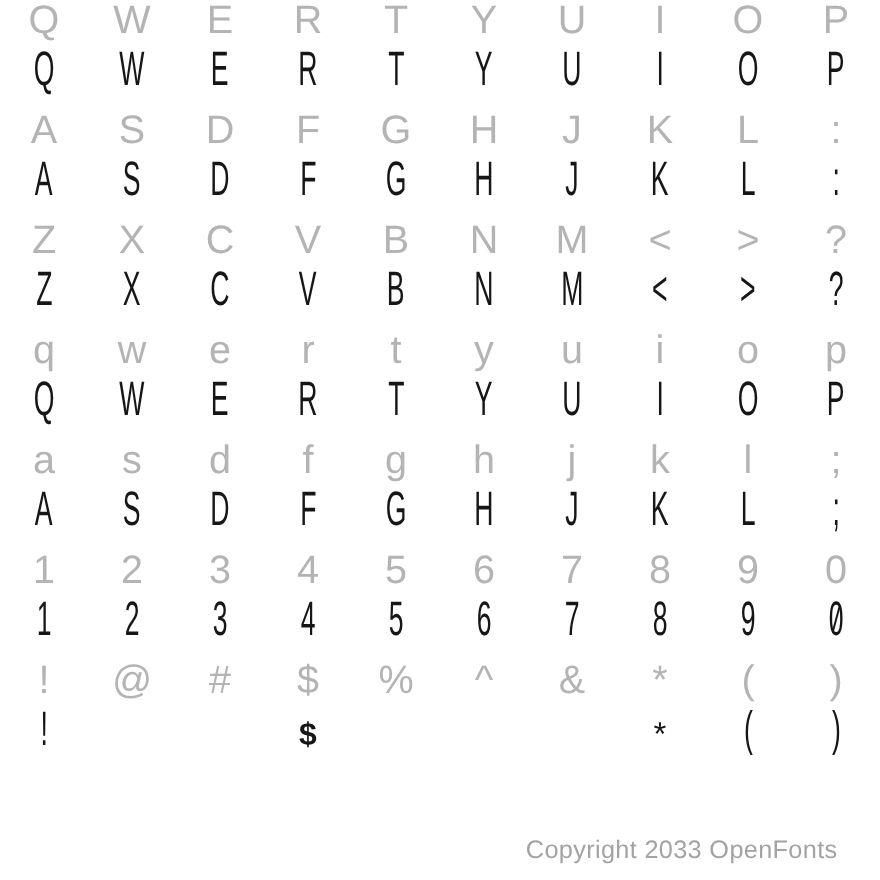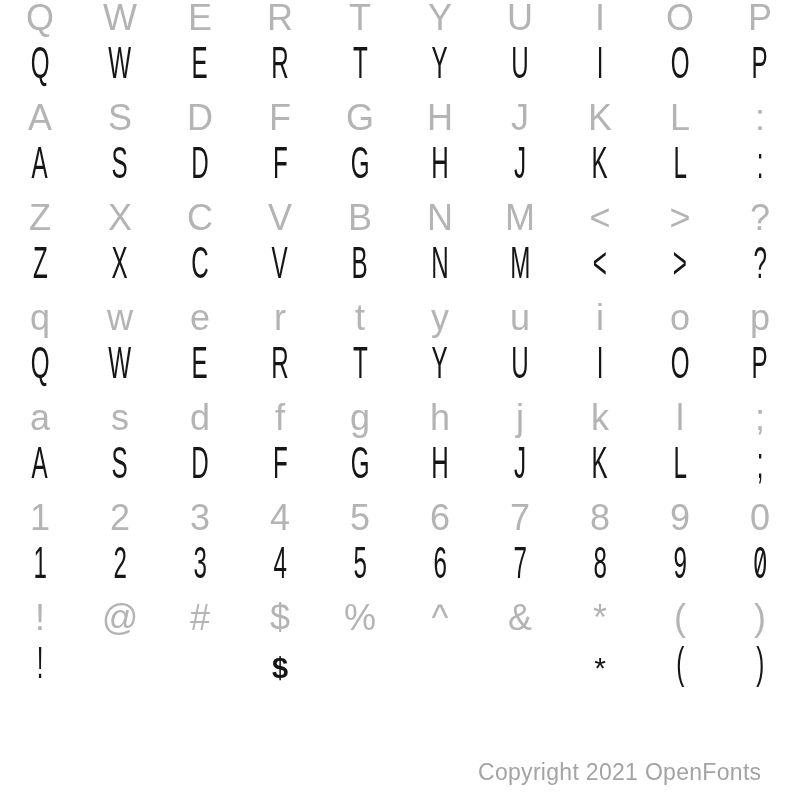--- a/index.html
+++ b/index.html
@@ -92,14 +92,14 @@
       <div class="row specimen" style="top: 238px;"><span class="cell"><span class="glyph">Z</span></span><span class="cell"><span class="glyph">X</span></span><span class="cell"><span class="glyph">C</span></span><span class="cell"><span class="glyph">V</span></span><span class="cell"><span class="glyph">B</span></span><span class="cell"><span class="glyph">N</span></span><span class="cell"><span class="glyph">M</span></span><span class="cell"><span class="glyph">&lt;</span></span><span class="cell"><span class="glyph">&gt;</span></span><span class="cell"><span class="glyph">?</span></span></div>
       <div class="row reference" style="top: 298px;"><span class="cell"><span class="glyph">q</span></span><span class="cell"><span class="glyph">w</span></span><span class="cell"><span class="glyph">e</span></span><span class="cell"><span class="glyph">r</span></span><span class="cell"><span class="glyph">t</span></span><span class="cell"><span class="glyph">y</span></span><span class="cell"><span class="glyph">u</span></span><span class="cell"><span class="glyph">i</span></span><span class="cell"><span class="glyph">o</span></span><span class="cell"><span class="glyph">p</span></span></div>
       <div class="row specimen" style="top: 338px;"><span class="cell"><span class="glyph">Q</span></span><span class="cell"><span class="glyph">W</span></span><span class="cell"><span class="glyph">E</span></span><span class="cell"><span class="glyph">R</span></span><span class="cell"><span class="glyph">T</span></span><span class="cell"><span class="glyph">Y</span></span><span class="cell"><span class="glyph">U</span></span><span class="cell"><span class="glyph">I</span></span><span class="cell"><span class="glyph">O</span></span><span class="cell"><span class="glyph">P</span></span></div>
       <div class="row reference" style="top: 398px;"><span class="cell"><span class="glyph">a</span></span><span class="cell"><span class="glyph">s</span></span><span class="cell"><span class="glyph">d</span></span><span class="cell"><span class="glyph">f</span></span><span class="cell"><span class="glyph">g</span></span><span class="cell"><span class="glyph">h</span></span><span class="cell"><span class="glyph">j</span></span><span class="cell"><span class="glyph">k</span></span><span class="cell"><span class="glyph">l</span></span><span class="cell"><span class="glyph">;</span></span></div>
       <div class="row specimen" style="top: 438px;"><span class="cell"><span class="glyph">A</span></span><span class="cell"><span class="glyph">S</span></span><span class="cell"><span class="glyph">D</span></span><span class="cell"><span class="glyph">F</span></span><span class="cell"><span class="glyph">G</span></span><span class="cell"><span class="glyph">H</span></span><span class="cell"><span class="glyph">J</span></span><span class="cell"><span class="glyph">K</span></span><span class="cell"><span class="glyph">L</span></span><span class="cell"><span class="glyph">;</span></span></div>
       <div class="row reference" style="top: 498px;"><span class="cell"><span class="glyph">1</span></span><span class="cell"><span class="glyph">2</span></span><span class="cell"><span class="glyph">3</span></span><span class="cell"><span class="glyph">4</span></span><span class="cell"><span class="glyph">5</span></span><span class="cell"><span class="glyph">6</span></span><span class="cell"><span class="glyph">7</span></span><span class="cell"><span class="glyph">8</span></span><span class="cell"><span class="glyph">9</span></span><span class="cell"><span class="glyph">0</span></span></div>
       <div class="row specimen" style="top: 538px;"><span class="cell"><span class="glyph">1</span></span><span class="cell"><span class="glyph">2</span></span><span class="cell"><span class="glyph">3</span></span><span class="cell"><span class="glyph">4</span></span><span class="cell"><span class="glyph">5</span></span><span class="cell"><span class="glyph">6</span></span><span class="cell"><span class="glyph">7</span></span><span class="cell"><span class="glyph">8</span></span><span class="cell"><span class="glyph">9</span></span><span class="cell"><span class="glyph v-slashed-zero">0</span></span></div>
       <div class="row reference" style="top: 598px;"><span class="cell"><span class="glyph">!</span></span><span class="cell"><span class="glyph">@</span></span><span class="cell"><span class="glyph">#</span></span><span class="cell"><span class="glyph">$</span></span><span class="cell"><span class="glyph">%</span></span><span class="cell"><span class="glyph">^</span></span><span class="cell"><span class="glyph">&amp;</span></span><span class="cell"><span class="glyph">*</span></span><span class="cell"><span class="glyph">(</span></span><span class="cell"><span class="glyph">)</span></span></div>
       <div class="row specimen" style="top: 638px;"><span class="cell"><span class="glyph">!</span></span><span class="cell"><span class="glyph"></span></span><span class="cell"><span class="glyph"></span></span><span class="cell"><span class="glyph v-fallback-bold">$</span></span><span class="cell"><span class="glyph"></span></span><span class="cell"><span class="glyph"></span></span><span class="cell"><span class="glyph"></span></span><span class="cell"><span class="glyph v-fallback">*</span></span><span class="cell"><span class="glyph">(</span></span><span class="cell"><span class="glyph">)</span></span></div>
     </div>
-  <div class="copyright">Copyright 2021 OpenFonts</div>
+  <div class="copyright">Copyright 2033 OpenFonts</div>
 </div>
 
 </body></html>

